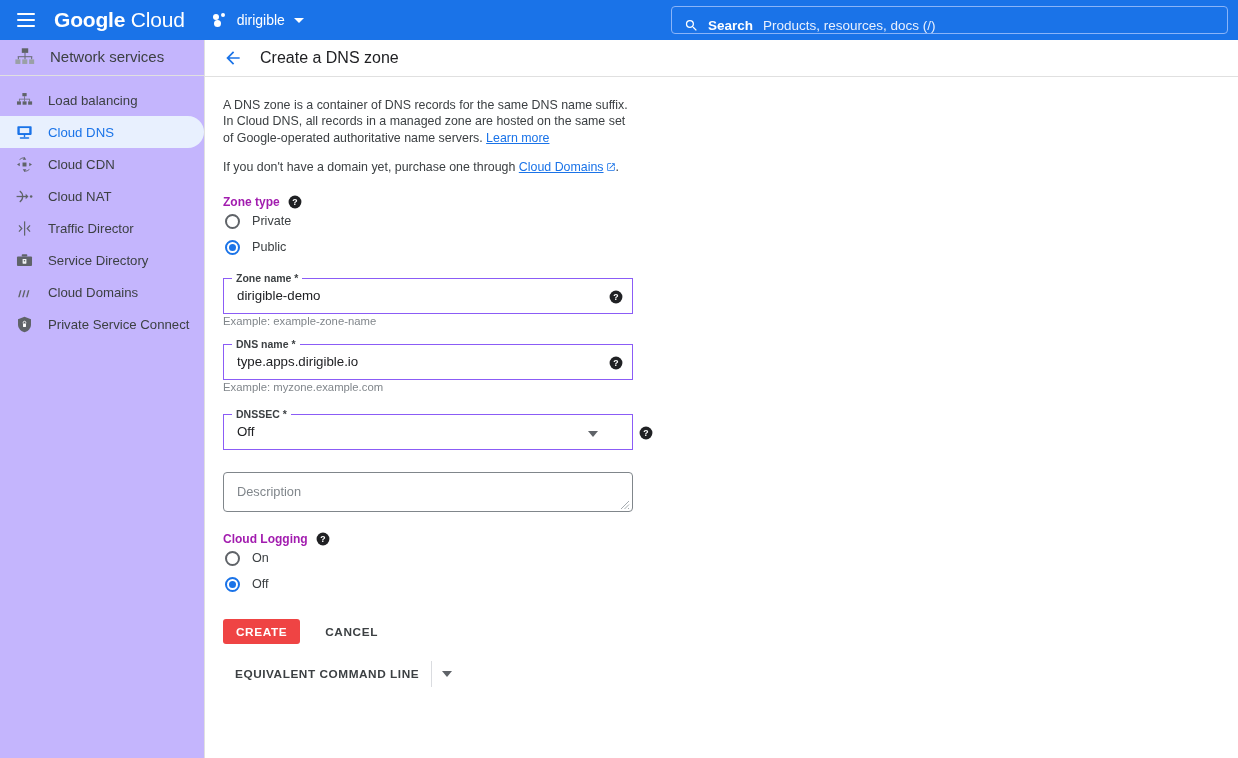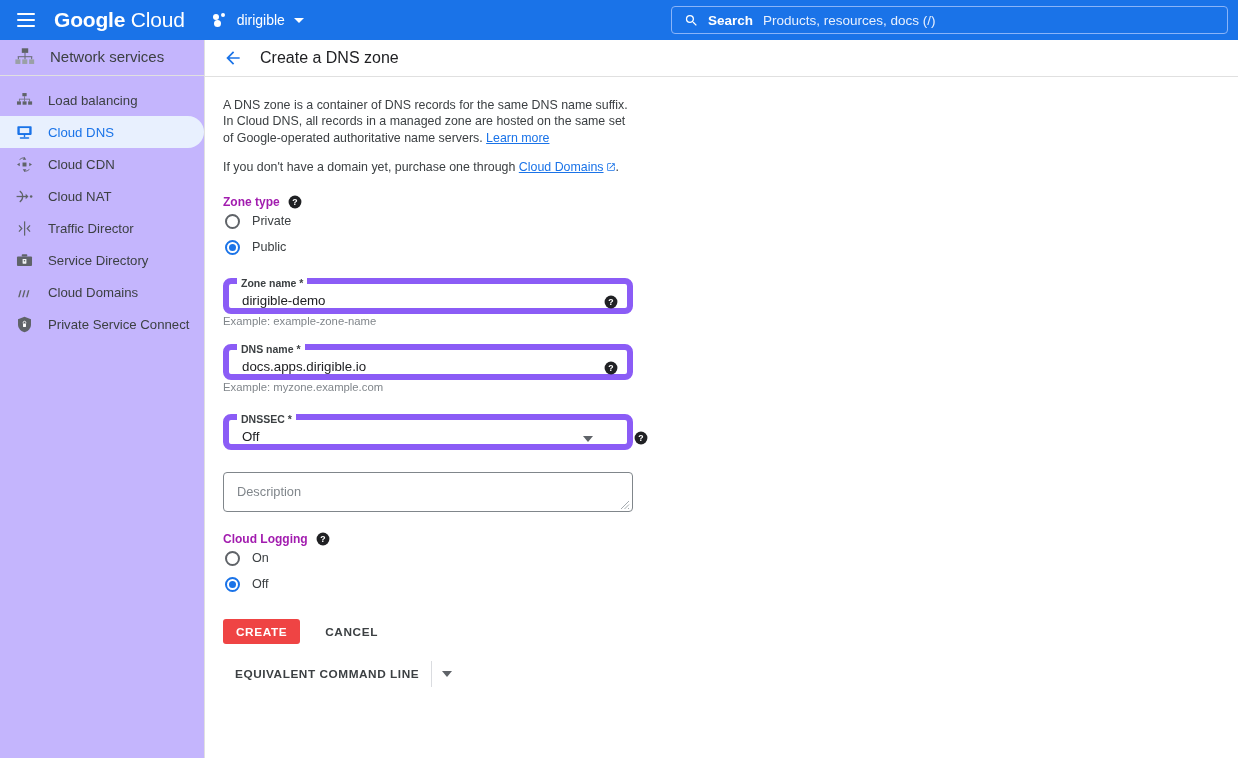--- a/index.html
+++ b/index.html
@@ -65,21 +65,21 @@
     width: 0; height: 0;
     border-left: 5px solid transparent;
     border-right: 5px solid transparent;
     border-top: 5px solid #ffffff;
   }
   .searchbar {
     position: absolute; left: 671px; top: 6px;
     width: 557px; height: 28px;
     border: 1px solid #8ab4f8;
     border-radius: 4px;
-    display: flex; align-items: center;
+    display: flex; align-items: flex-end;
     background: #1a73e8;
     cursor: text;
   }
   .search-ico {
     margin-left: 12px; width: 15px; height: 15px;
     flex: 0 0 auto;
   }
   .search-lbl {
     margin-left: 9px; font-size: 13.5px; font-weight: bold;
     color: #ffffff;
@@ -202,22 +202,22 @@
   }
   .radio-lbl {
     margin-left: 12px; font-size: 12.6px; color: #3c4043;
   }
 
   
   .field {
     position: relative;
     width: 410px; height: 36px;
     margin-top: 17px;
-    border: 6px solid #8b5cf6;
-    border-radius: 8px;
+    border: 1px solid #8b5cf6;
+    border-radius: 0;
     background: #fff;
   }
   .field .flabel {
     position: absolute;
     top: -7px; left: 8px;
     padding: 0 4px;
     background: #fff;
     font-size: 10.5px; font-weight: bold;
     color: #3c4043;
     white-space: nowrap;
@@ -521,21 +521,21 @@
       <span class="fval">dirigible-demo</span>
       <svg class="fhelp" viewBox="0 0 24 24">
         <circle cx="12" cy="12" r="11" fill="#202124"></circle>
         <text x="12" y="17" font-size="15" font-weight="bold" text-anchor="middle" fill="#ffffff" font-family="Liberation Sans, sans-serif">?</text>
       </svg>
     </div>
     <div class="field-hint">Example: example-zone-name</div>
 
     <div class="field">
       <span class="flabel">DNS name *</span>
-      <span class="fval">docs.apps.dirigible.io</span>
+      <span class="fval">type.apps.dirigible.io</span>
       <svg class="fhelp" viewBox="0 0 24 24">
         <circle cx="12" cy="12" r="11" fill="#202124"></circle>
         <text x="12" y="17" font-size="15" font-weight="bold" text-anchor="middle" fill="#ffffff" font-family="Liberation Sans, sans-serif">?</text>
       </svg>
     </div>
     <div class="field-hint">Example: myzone.example.com</div>
 
     <div class="field" style="margin-top:21px;">
       <span class="flabel">DNSSEC *</span>
       <span class="fval">Off</span>

